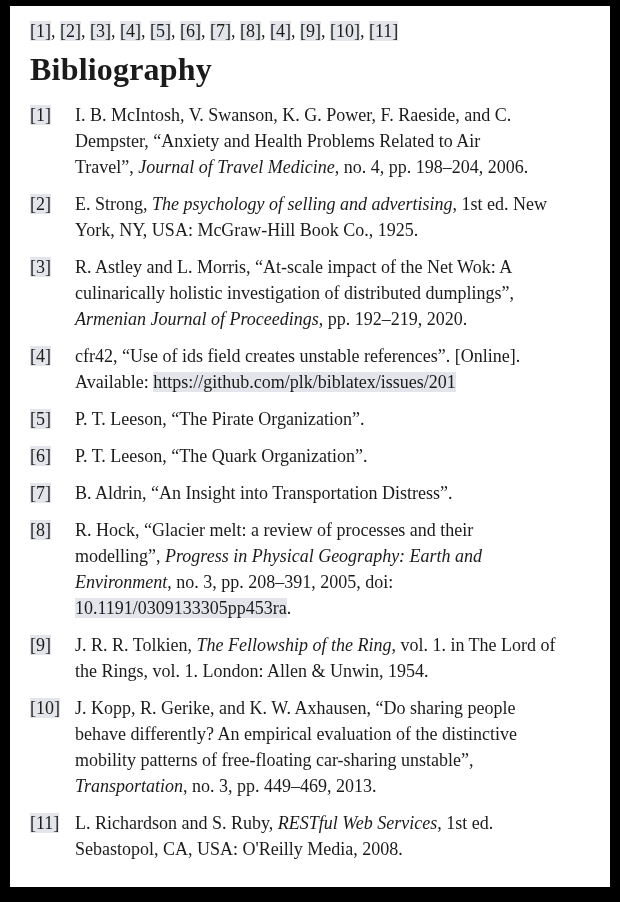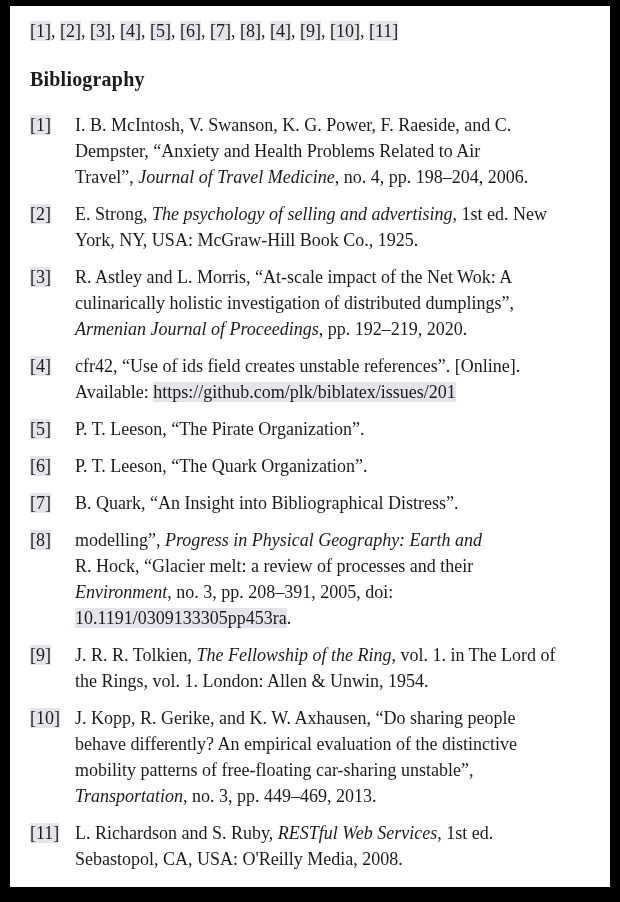--- a/index.html
+++ b/index.html
@@ -18,24 +18,24 @@
     padding: 12px 6px 0 20px;
     overflow: hidden;
   }
   .citeline {
     font-size: 18px;
     line-height: 26px;
     white-space: nowrap;
   }
   .hl { background: #e3e5ea; }
   .heading {
-    font-size: 20px;
+    font-size: 32px;
     line-height: 34px;
     font-weight: bold;
-    margin: 18px 0 16px 0;
+    margin: 8px 0 16px 0;
     letter-spacing: 0.2px;
   }
   .entry {
     display: flex;
     font-size: 18px;
     line-height: 26px;
     margin-bottom: 11px;
   }
   .labelcol { flex: 0 0 45px; }
   .body { flex: 1; min-width: 0; }
@@ -87,28 +87,28 @@
       </div>
       <div class="entry">
         <span class="labelcol"><span class="hl">[6]</span></span>
         <div class="body">
           <div class="line"><span>P. T. Leeson, “The Quark Organization”.</span></div>
         </div>
       </div>
       <div class="entry">
         <span class="labelcol"><span class="hl">[7]</span></span>
         <div class="body">
-          <div class="line"><span>B. Quark, “An Insight into Bibliographical Distress”.</span></div>
+          <div class="line"><span>B. Aldrin, “An Insight into Transportation Distress”.</span></div>
         </div>
       </div>
       <div class="entry">
         <span class="labelcol"><span class="hl">[8]</span></span>
         <div class="body">
+          <div class="line"><span>R. Hock, “Glacier melt: a review of processes and their</span></div>
           <div class="line"><span>modelling”, </span><span class="i">Progress in Physical Geography: Earth and</span></div>
-          <div class="line"><span>R. Hock, “Glacier melt: a review of processes and their</span></div>
           <div class="line"><span class="i">Environment</span><span>, no. 3, pp. 208–391, 2005, doi:</span></div>
           <div class="line"><span class="hl">10.1191/0309133305pp453ra</span><span>.</span></div>
         </div>
       </div>
       <div class="entry">
         <span class="labelcol"><span class="hl">[9]</span></span>
         <div class="body">
           <div class="line"><span>J. R. R. Tolkien, </span><span class="i">The Fellowship of the Ring</span><span>, vol. 1. in The Lord of</span></div>
           <div class="line"><span>the Rings, vol. 1. London: Allen &amp; Unwin, 1954.</span></div>
         </div>

